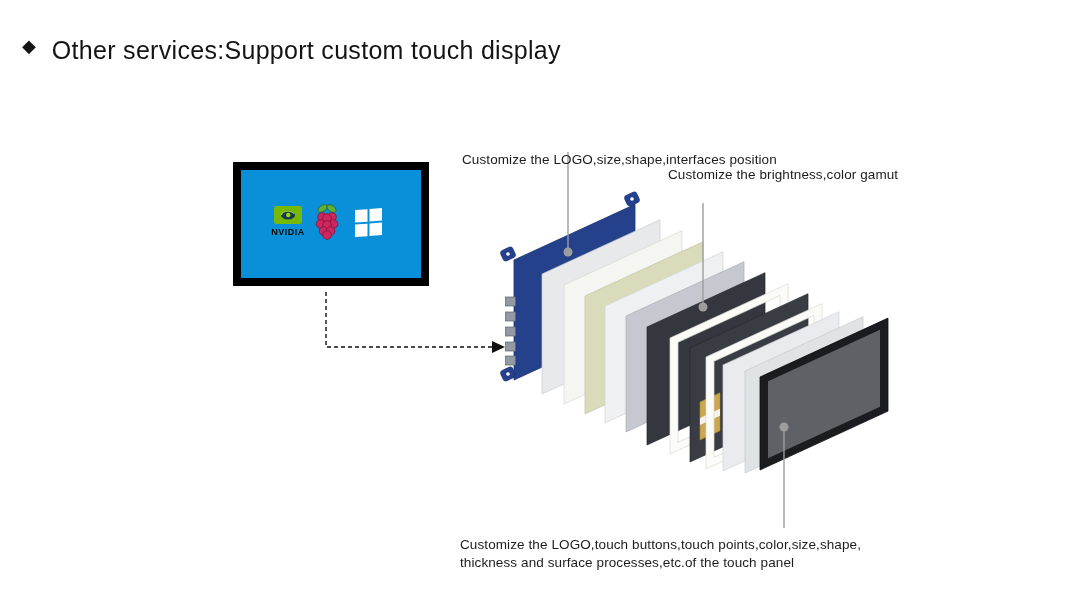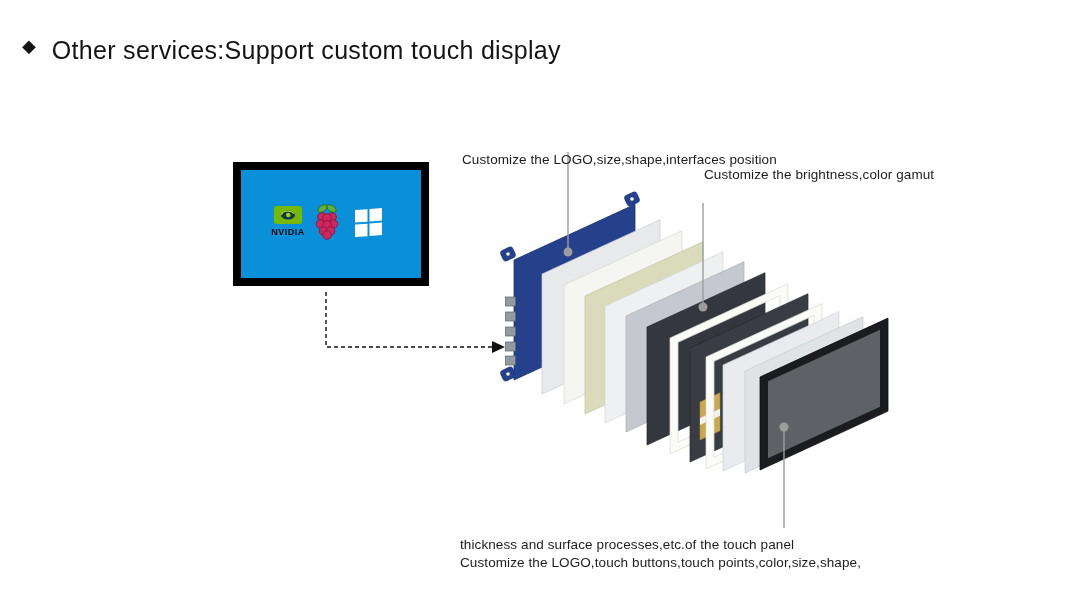--- a/index.html
+++ b/index.html
@@ -105,19 +105,19 @@
       <line x1="784" y1="427" x2="784" y2="528" stroke="#9d9d9d" stroke-width="1.4"></line>
       <circle cx="784" cy="427" r="4.5" fill="#9d9d9d"></circle>
       <polyline points="326,292 326,347 492,347" fill="none" stroke="#111111" stroke-width="1.4" stroke-dasharray="4 3"></polyline>
       <polygon points="492,341 505,347 492,353" fill="#111111"></polygon>
     </g>
 </svg>
 
 <div class="annotation" style="left:462px;top:111px;margin-top:40px;">
   <div>Customize the LOGO,size,shape,interfaces position</div>
 </div>
-<div class="annotation" style="left:668px;top:166px;margin-left:36px;">
+<div class="annotation" style="left:668px;top:166px;">
   <div>Customize the brightness,color gamut</div>
 </div>
 <div class="annotation" style="left:460px;top:536px;">
+  <div>Customize the LOGO,touch buttons,touch points,color,size,shape,</div>
   <div>thickness and surface processes,etc.of the touch panel</div>
-  <div>Customize the LOGO,touch buttons,touch points,color,size,shape,</div>
 </div>
 
 </body></html>

